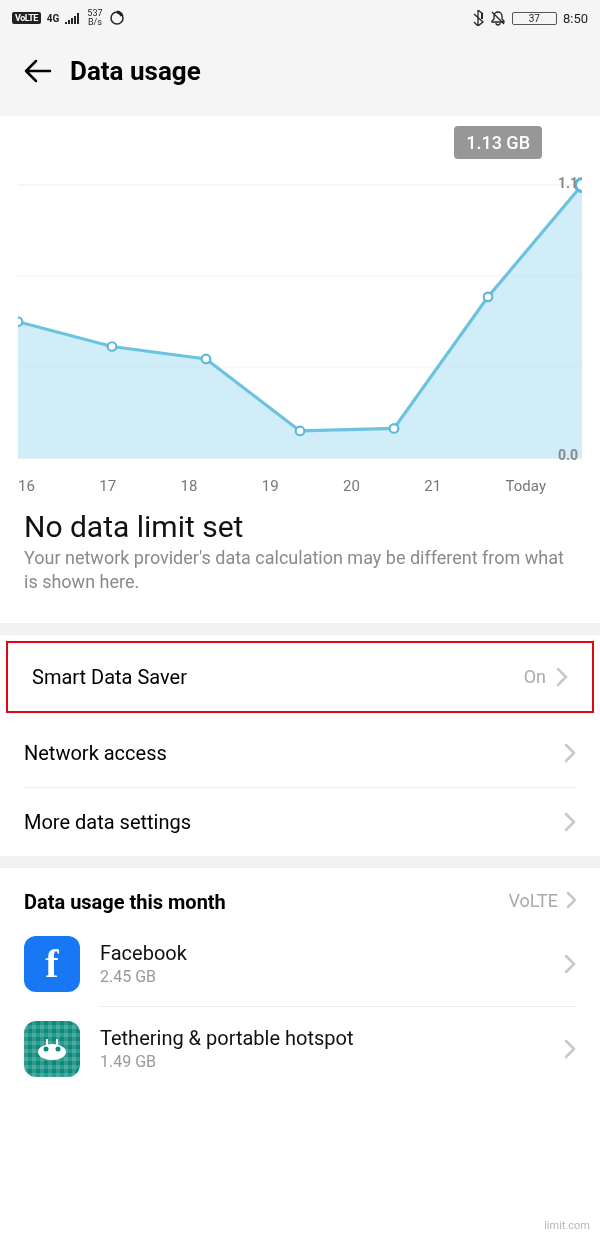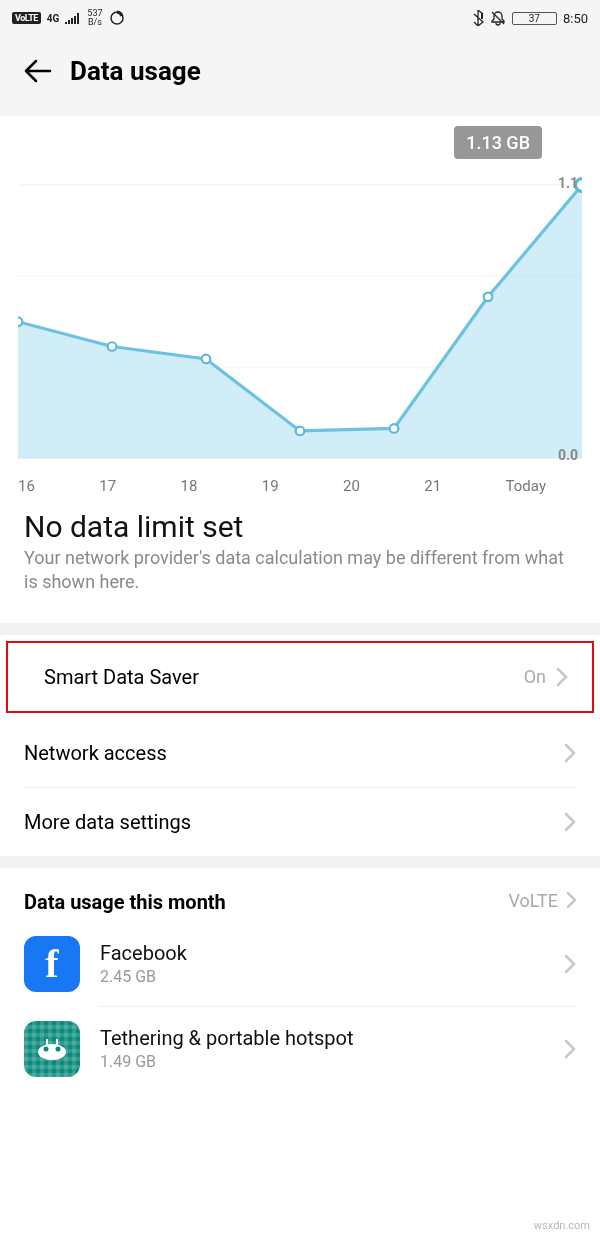--- a/index.html
+++ b/index.html
@@ -147,21 +147,20 @@
       font-size: 18px;
     }
     .divider {
       height: 1px;
       background: #eee;
       margin: 0 24px;
     }
     .highlight-box {
       border: 2px solid #e30613;
       margin: 6px;
-      padding-left: 12px;
     }
     
     .month-head {
       display: flex;
       align-items: flex-start;
       justify-content: space-between;
       padding: 22px 24px 8px 24px;
     }
     .month-title { font-size: 20px; font-weight: 700; }
     .more-link {
@@ -386,13 +385,13 @@
     <span class="app-name">Tethering &amp; portable hotspot</span>
     <span class="app-size">1.49 GB</span>
   </div>
   <span class="chev">
     <svg width="12" height="20" viewBox="0 0 12 20">
         <path d="M2 2l8 8-8 8" fill="none" stroke="#c7c7cc" stroke-width="2.5" stroke-linecap="round"></path>
       </svg>
   </span>
 </div>
 
-<span class="footer-mark">wsxdn.com</span>
+<span class="footer-mark">limit.com</span>
 
 </body></html>

